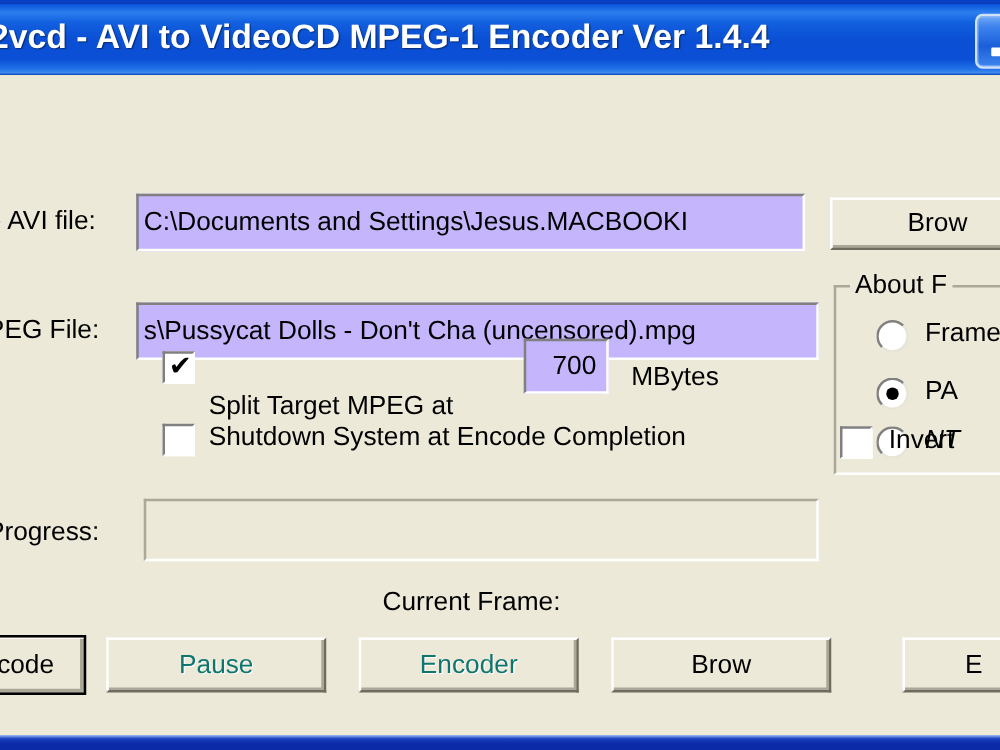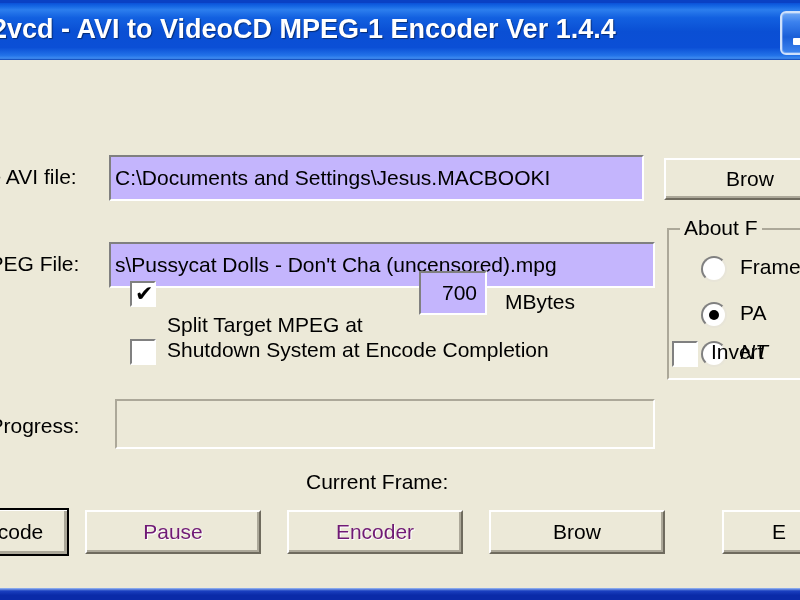--- a/index.html
+++ b/index.html
@@ -144,21 +144,21 @@
     align-items: center;
     justify-content: center;
     cursor: pointer;
     font-family: "Liberation Sans", sans-serif;
   }
   .btn.default-focus {
     border: 2px solid #000000;
     box-shadow: inset 1px 1px 0 0 #ffffff, inset -3px -3px 0 0 #aca899, inset -1px -1px 0 0 #6f6b5e;
   }
   .btn.disabled {
-    color: #701a75;
+    color: #0f766e;
     text-shadow: 1px 1px 0 #ffffff;
     cursor: default;
   }
 
   
   .cbox {
     position: absolute;
     width: 26px;
     height: 26px;
     background: #ffffff;

